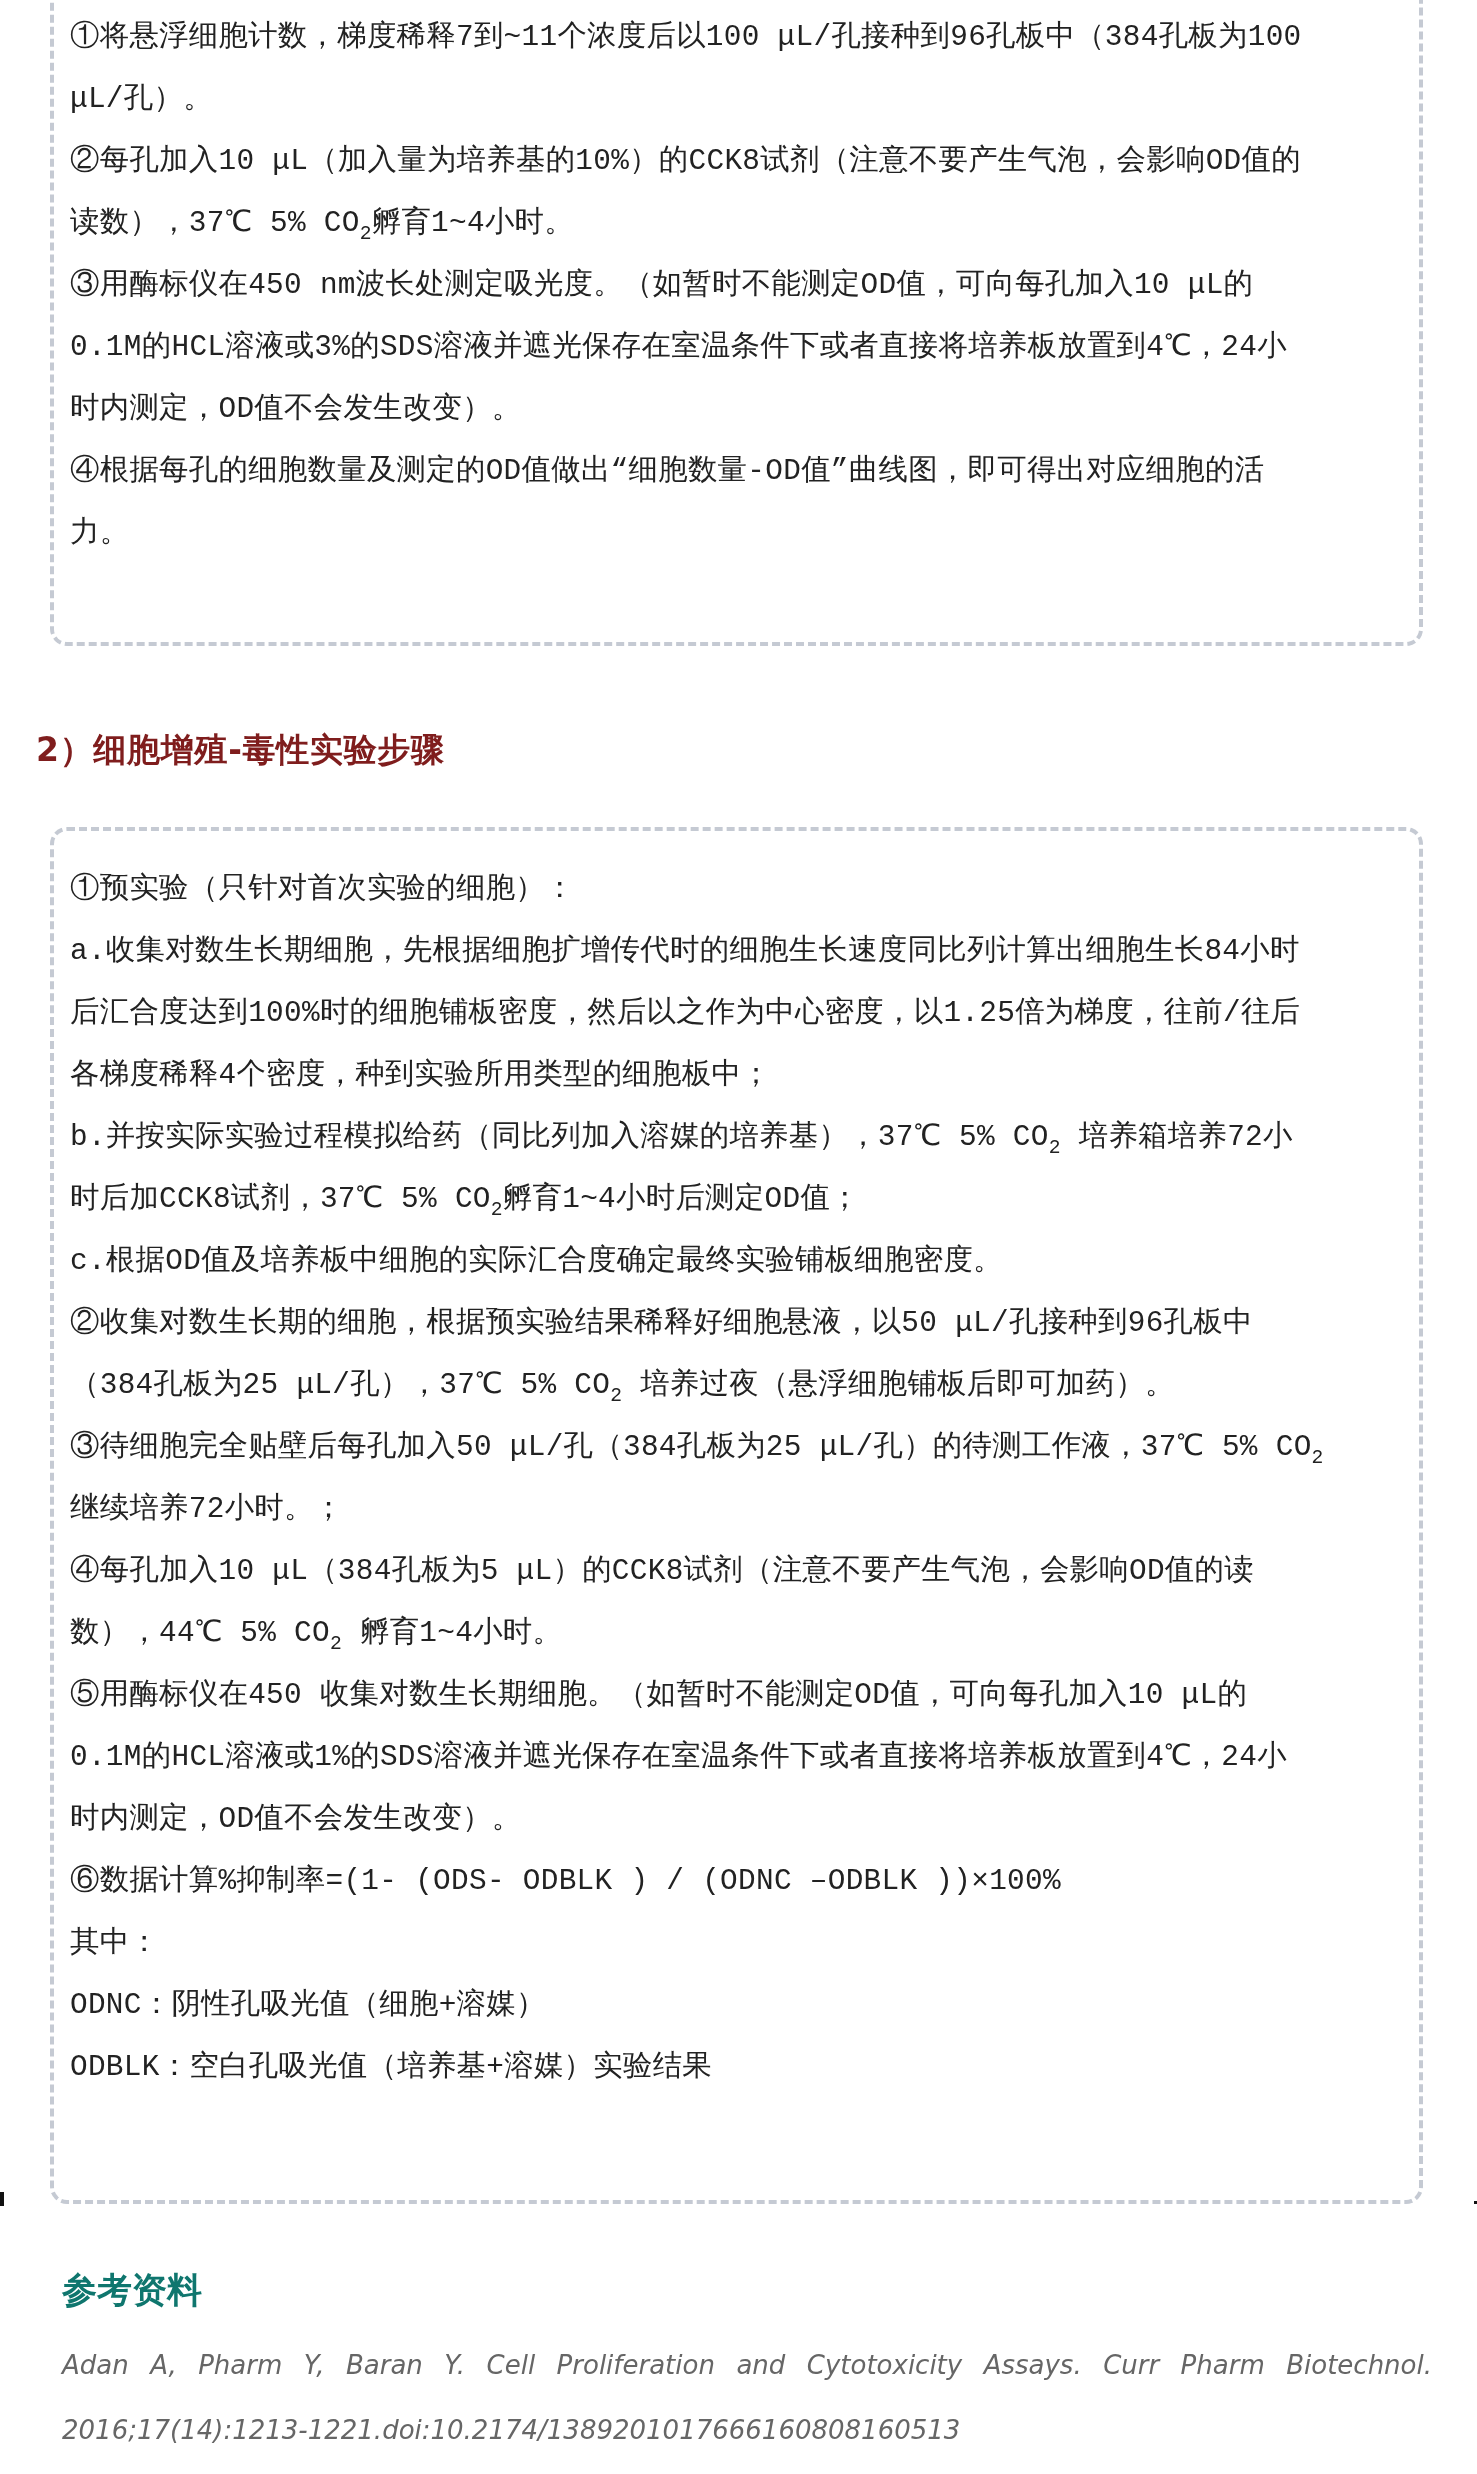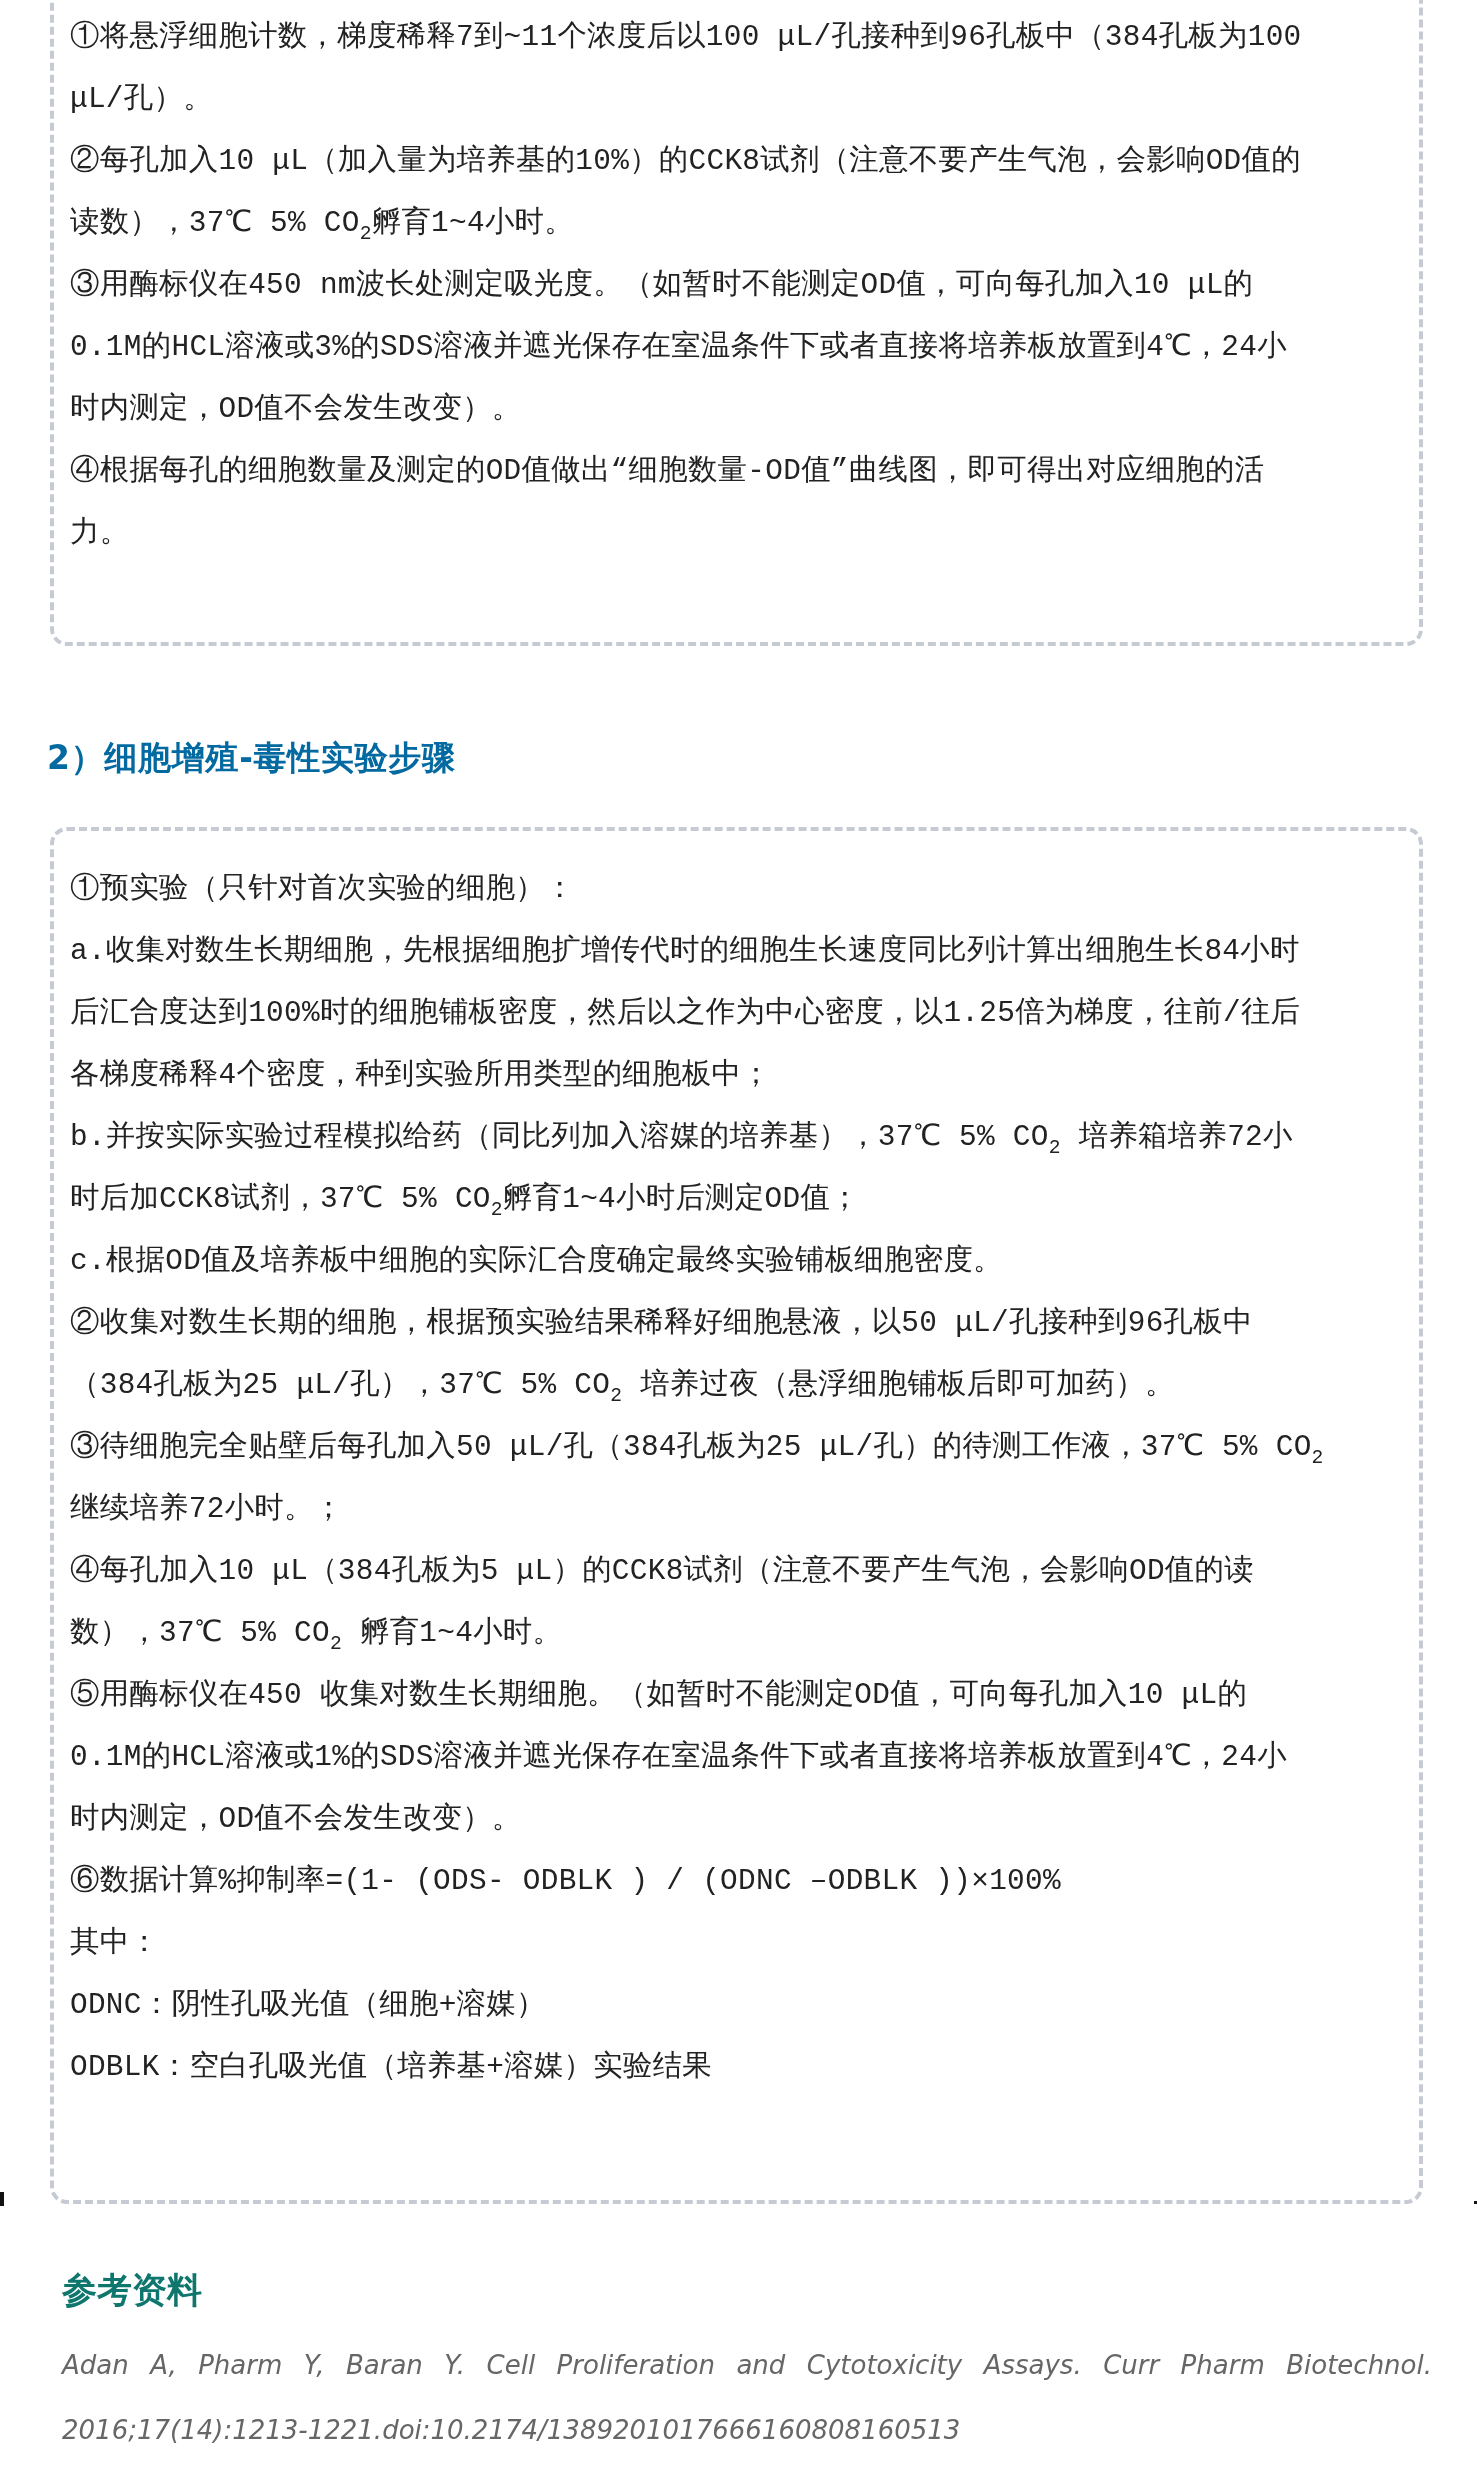--- a/index.html
+++ b/index.html
@@ -8,23 +8,22 @@
   .box {
     position: absolute; left: 50px; width: 1373px;
     border: 4.6px dashed #c5cad3; border-radius: 17px; box-sizing: border-box;
   }
   #box1 { top: -26px; height: 672px; border-top: none; border-top-left-radius: 0; border-top-right-radius: 0; }
   #box2 { top: 827px; height: 1377px; }
   .para { position: absolute; left: 16px; right: 19.6px; font-size: 29.4px; line-height: 62px; letter-spacing: 0.3px; text-align: justify; font-family: Liberation Mono, monospace; }
   .para sub { font-size: 19.6px; vertical-align: -7.9px; line-height: 0; }
   .line { display: block; white-space: nowrap; }
   .heading-red {
-    position: absolute; left: 47px; top: 728px; font-size: 33px; font-weight: bold; color: #0369a1;
+    position: absolute; left: 36px; top: 728px; font-size: 33px; font-weight: bold; color: #7f1d1d;
     letter-spacing: 0.7px;
-    margin-top: 8px;
   }
   .heading-ref {
     position: absolute; left: 62px; top: 2267px; font-size: 35px; font-weight: bold; color: #0f766e;
   }
   .ref {
     position: absolute; left: 62px; width: 1370px; font-size: 26px; font-style: italic; color: #666666;
     font-family: "DejaVu Sans", "Liberation Sans", sans-serif;
   }
   .ref .justify { display: flex; justify-content: space-between; }
   .mark { position: absolute; background: #111; }
@@ -55,21 +54,21 @@
     <span class="line">后汇合度达到100%时的细胞铺板密度，然后以之作为中心密度，以1.25倍为梯度，往前/往后</span>
     <span class="line">各梯度稀释4个密度，种到实验所用类型的细胞板中；</span>
     <span class="line"><span>b.并按实际实验过程模拟给药（同比列加入溶媒的培养基），37℃ 5%  CO</span><sub>2</sub><span> 培养箱培养72小</span></span>
     <span class="line"><span>时后加CCK8试剂，37℃ 5%  CO</span><sub>2</sub><span>孵育1~4小时后测定OD值；</span></span>
     <span class="line">c.根据OD值及培养板中细胞的实际汇合度确定最终实验铺板细胞密度。</span>
     <span class="line">②收集对数生长期的细胞，根据预实验结果稀释好细胞悬液，以50 μL/孔接种到96孔板中</span>
     <span class="line"><span>（384孔板为25 μL/孔），37℃ 5%  CO</span><sub>2</sub><span> 培养过夜（悬浮细胞铺板后即可加药）。</span></span>
     <span class="line"><span>③待细胞完全贴壁后每孔加入50 μL/孔（384孔板为25 μL/孔）的待测工作液，37℃ 5%  CO</span><sub>2</sub></span>
     <span class="line">继续培养72小时。；</span>
     <span class="line">④每孔加入10 μL（384孔板为5 μL）的CCK8试剂（注意不要产生气泡，会影响OD值的读</span>
-    <span class="line"><span>数），37℃ 5%  CO</span><sub>2</sub><span> 孵育1~4小时。</span></span>
+    <span class="line"><span>数），44℃ 5%  CO</span><sub>2</sub><span> 孵育1~4小时。</span></span>
     <span class="line">⑤用酶标仪在450 收集对数生长期细胞。（如暂时不能测定OD值，可向每孔加入10 μL的</span>
     <span class="line">0.1M的HCL溶液或1%的SDS溶液并遮光保存在室温条件下或者直接将培养板放置到4℃，24小</span>
     <span class="line">时内测定，OD值不会发生改变）。</span>
     <span class="line">⑥数据计算%抑制率=(1- (ODS- ODBLK ) / (ODNC –ODBLK ))×100%</span>
     <span class="line">其中：</span>
     <span class="line">ODNC：阴性孔吸光值（细胞+溶媒）</span>
     <span class="line">ODBLK：空白孔吸光值（培养基+溶媒）实验结果</span>
   </div>
 </div>
 

